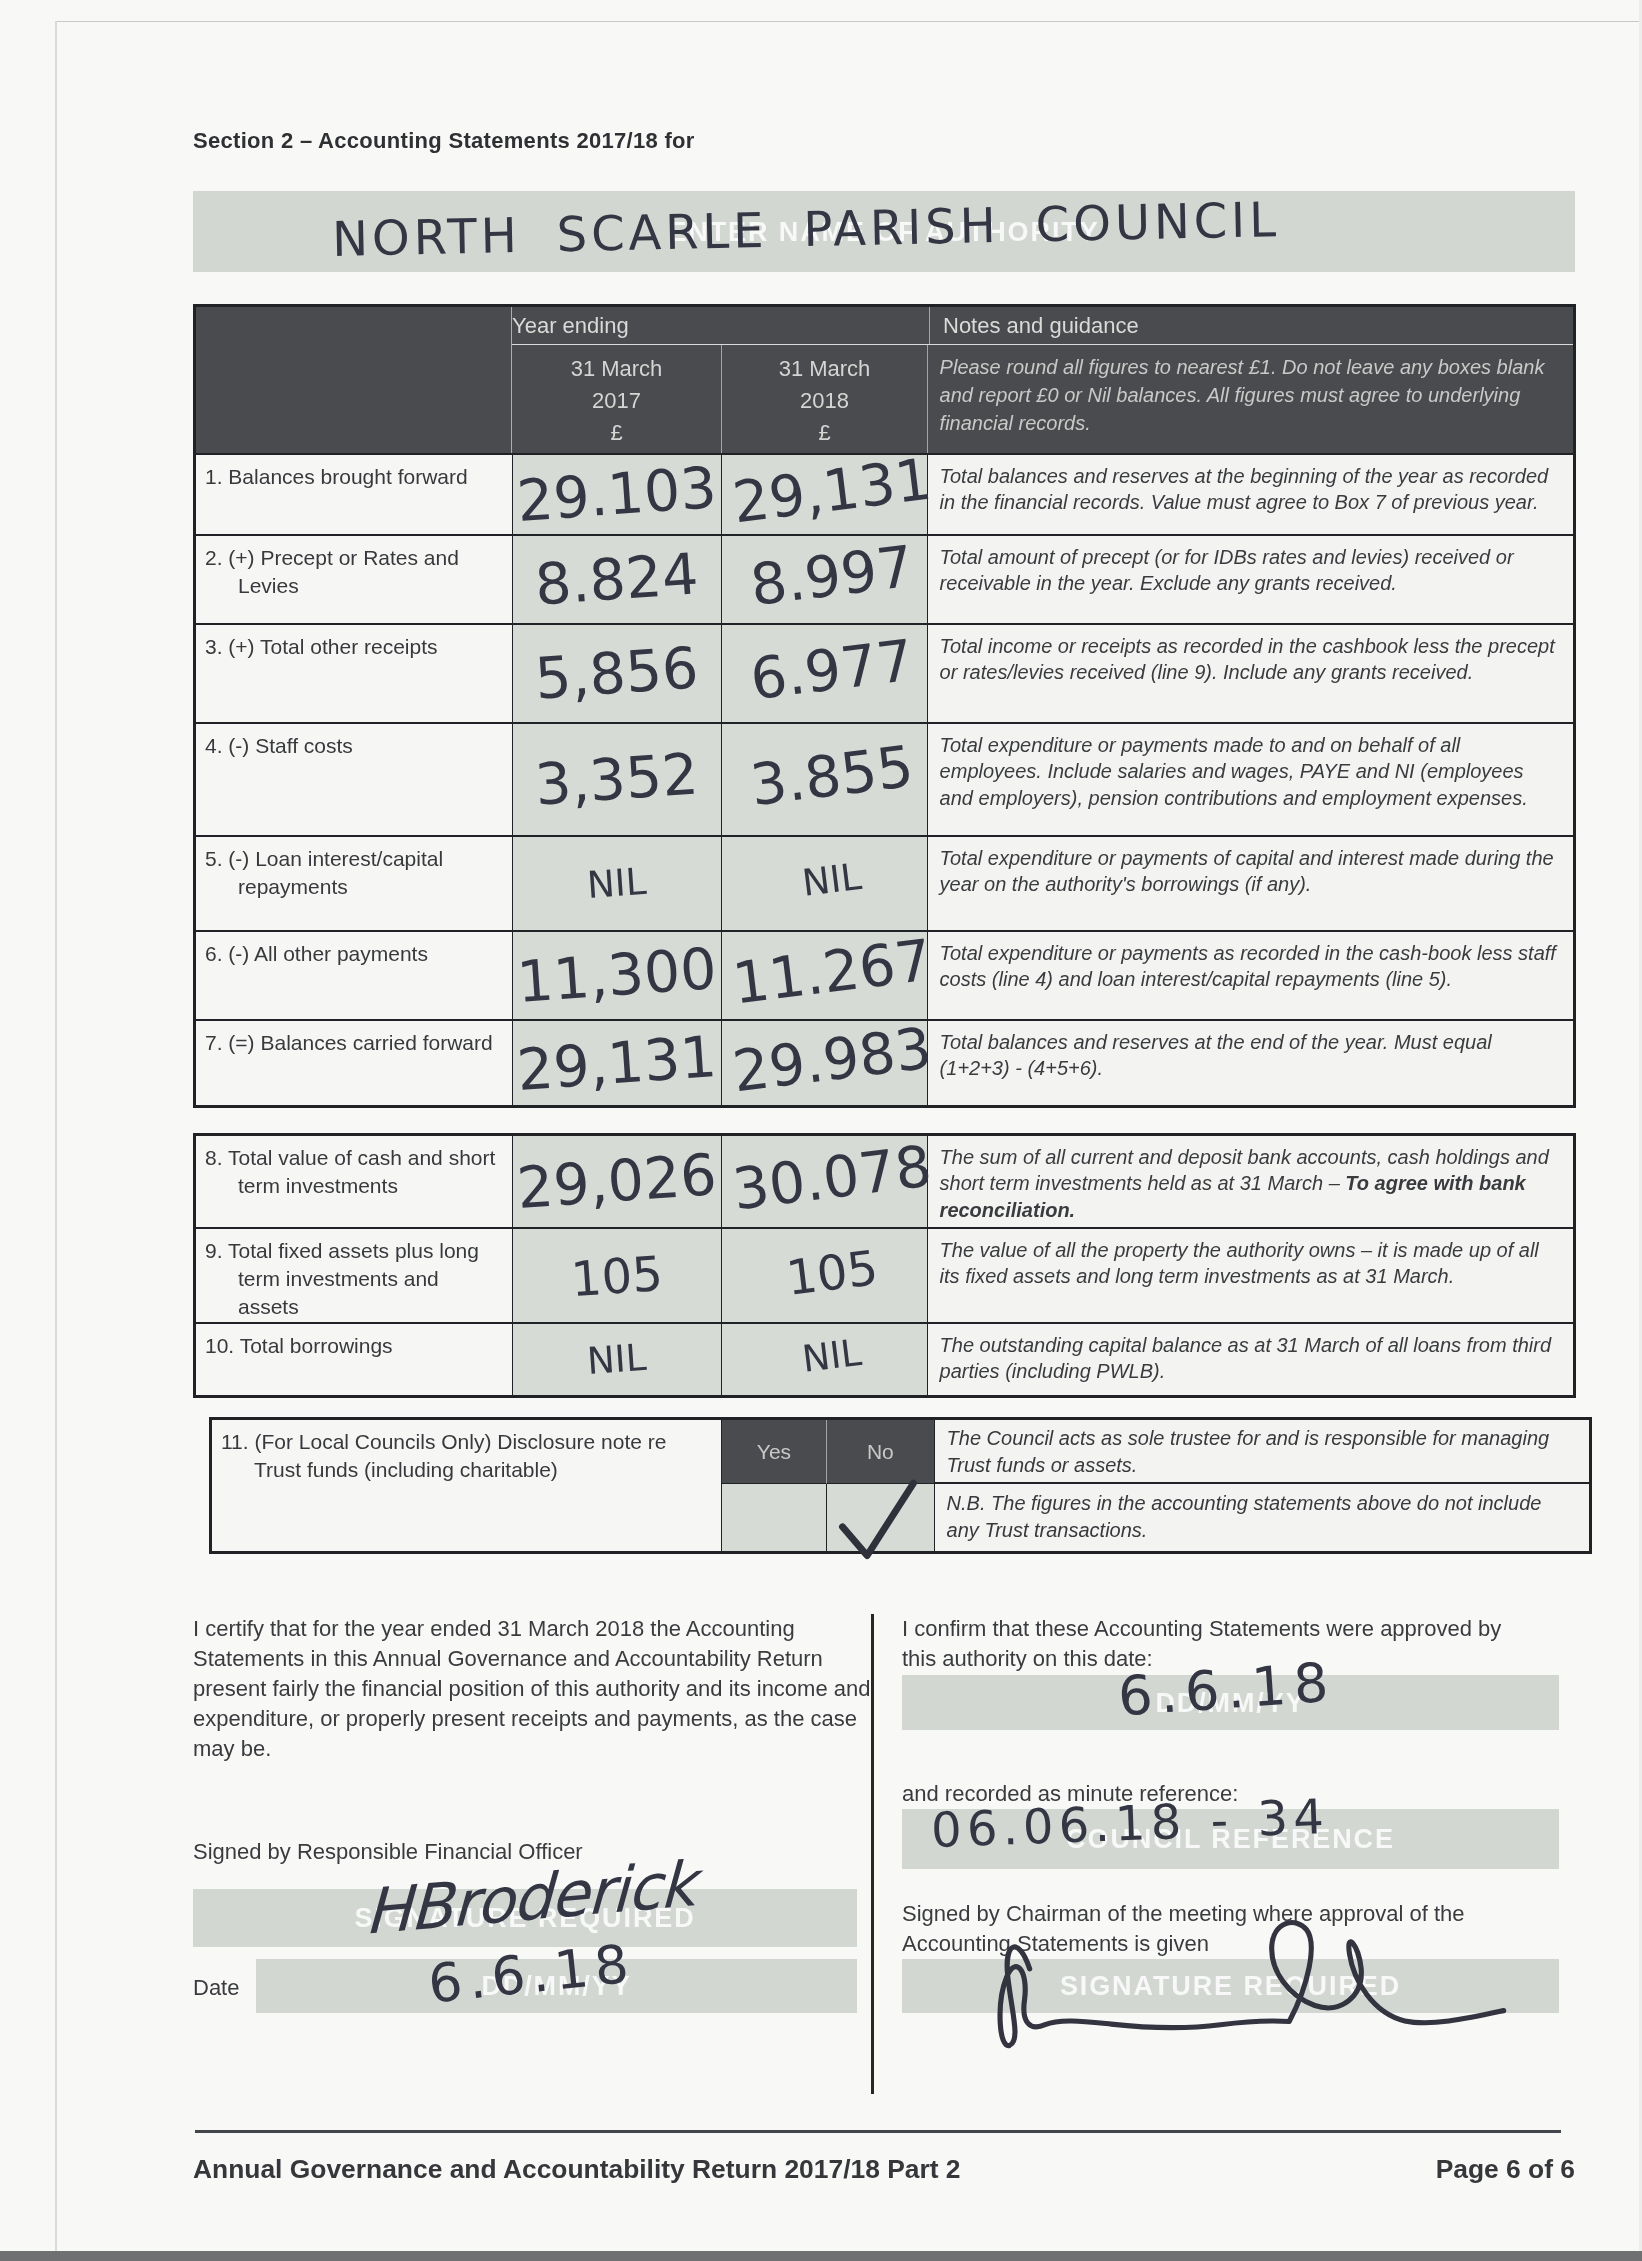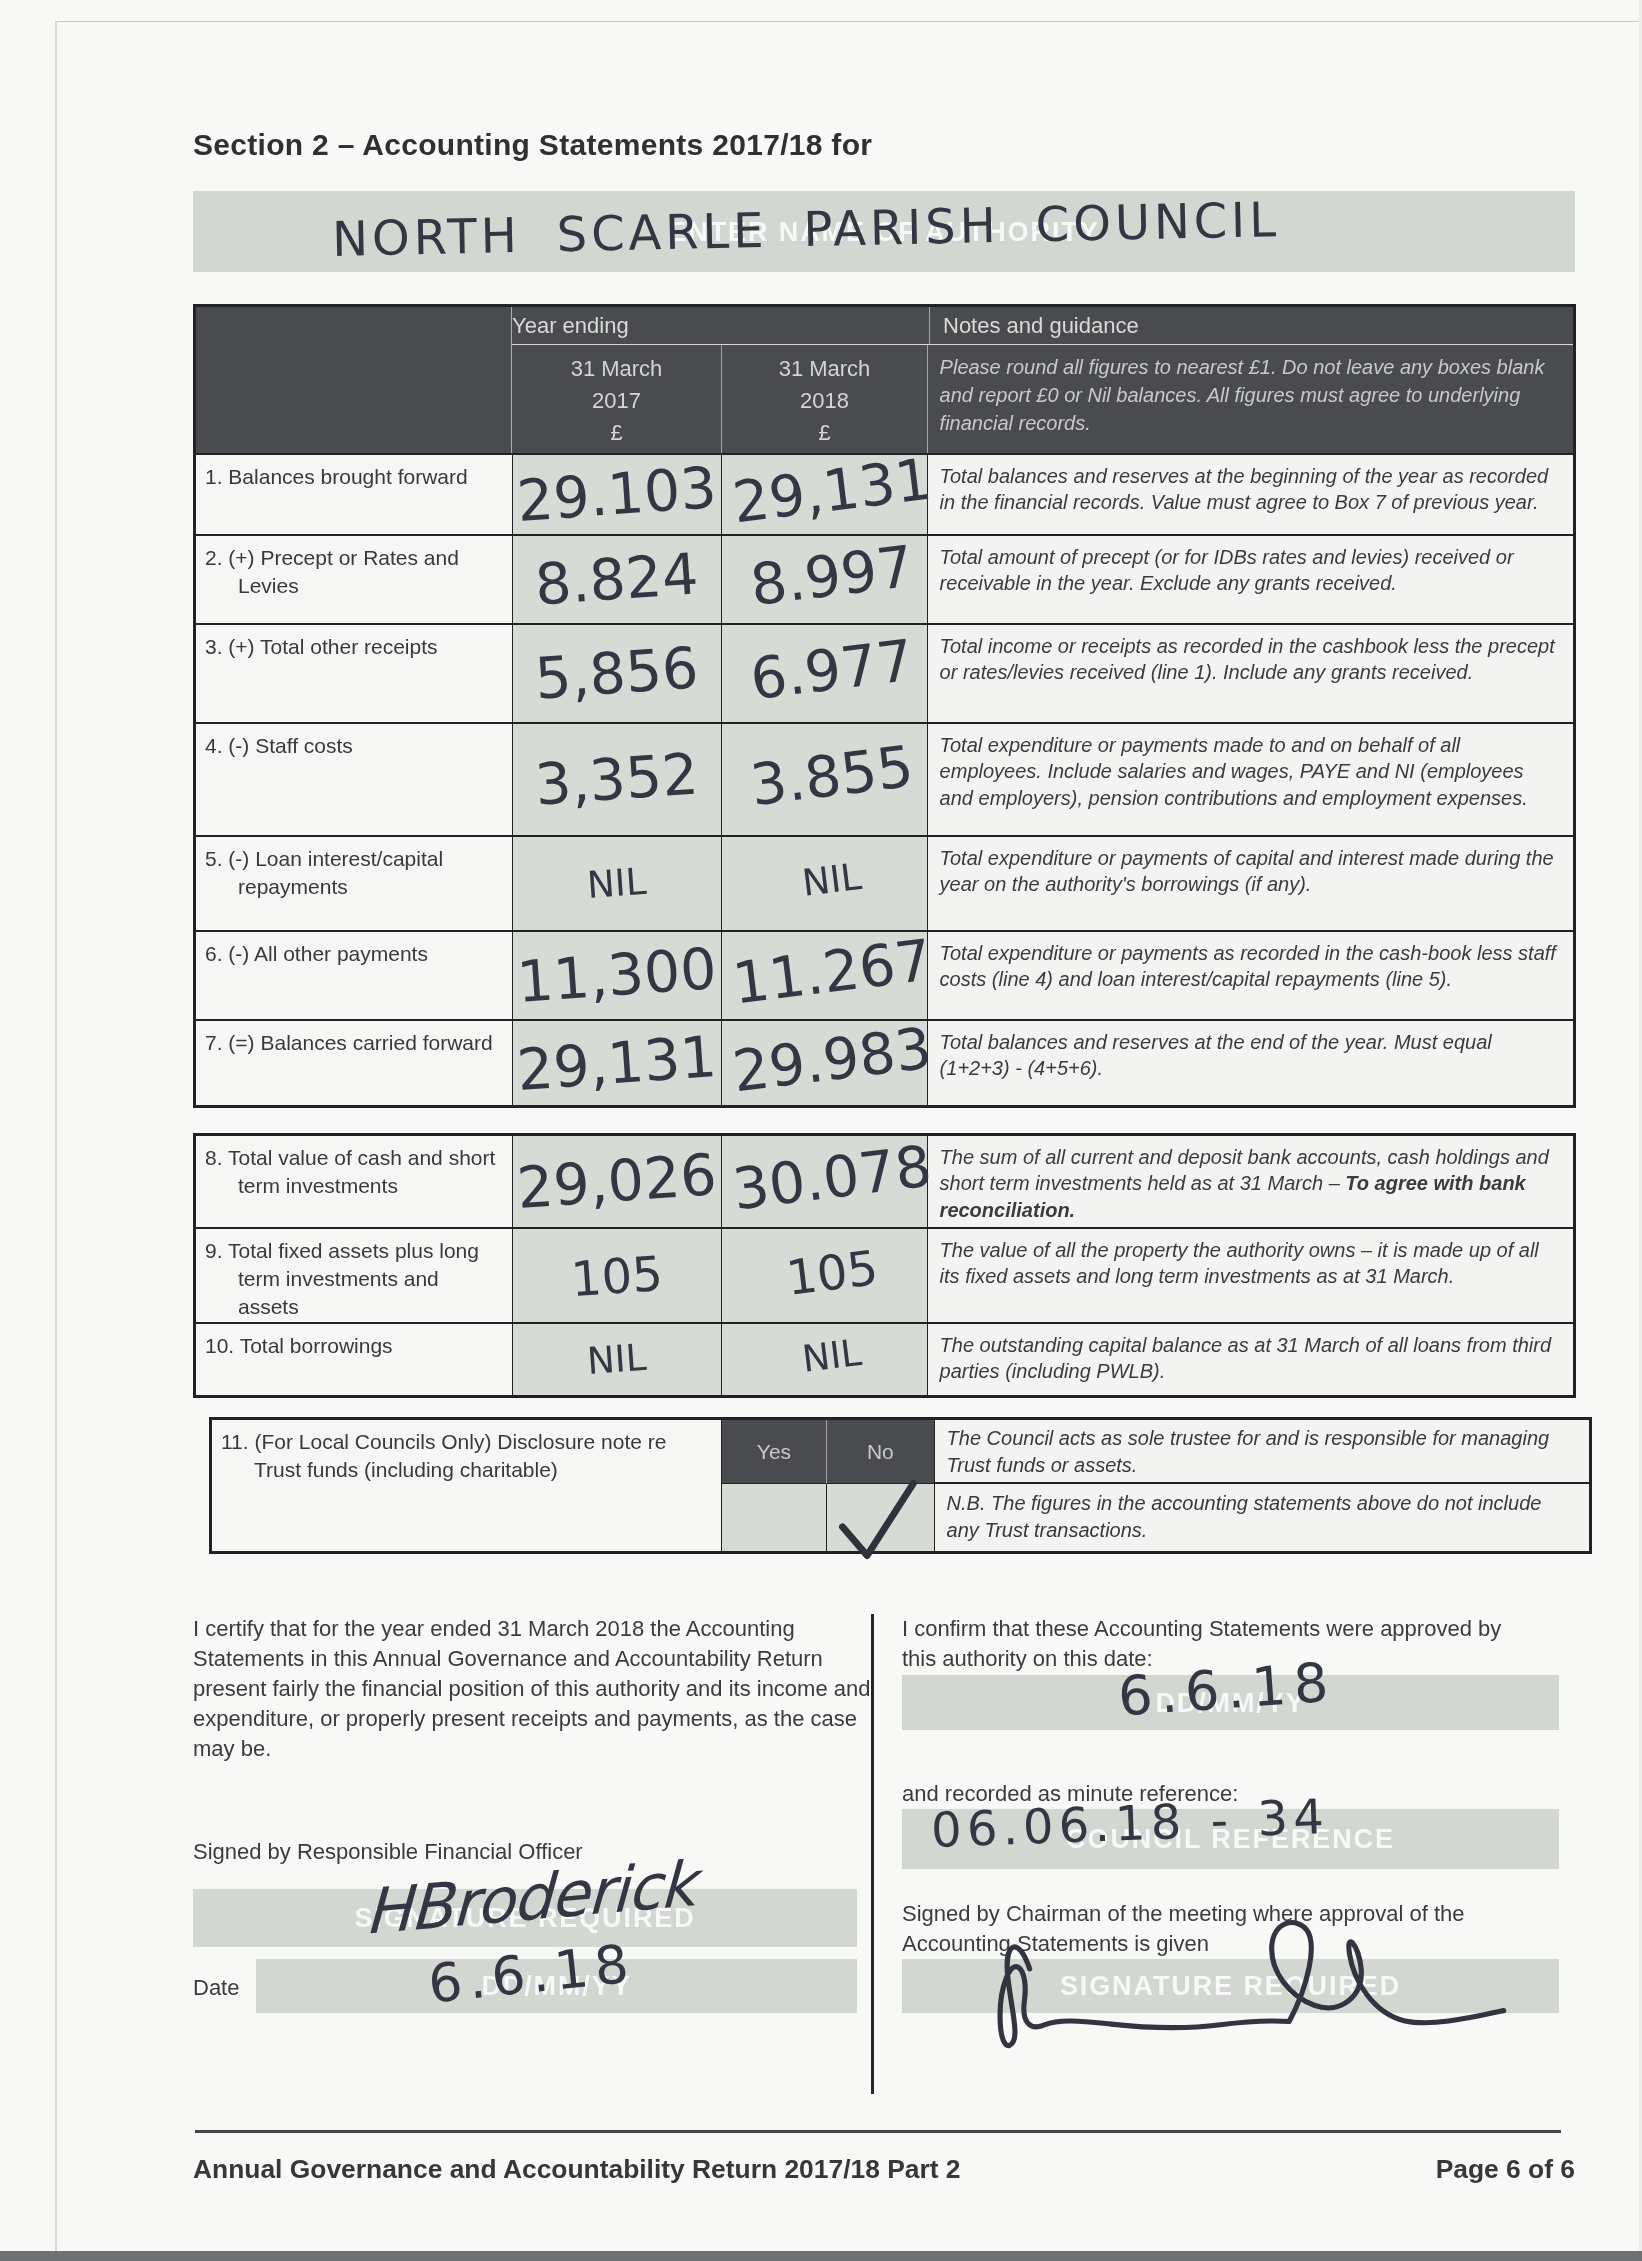--- a/index.html
+++ b/index.html
@@ -6,21 +6,21 @@
   .page{
     position:relative;width:1643px;height:2261px;background:#f8f9f7;
     font-family:"Liberation Sans",sans-serif;color:#38393c;overflow:hidden;
   }
   
   .edge-top{position:absolute;left:57px;top:20.6px;width:1586px;height:1.9px;background:#c9cac8;}
   .edge-left{position:absolute;left:55px;top:20.6px;width:1.9px;height:2232px;background:#dadbd9;}
   .edge-bottom{position:absolute;left:0;top:2251px;width:1643px;height:10.3px;background:#6e7071;}
   .edge-right{position:absolute;right:0;top:0;width:3.9px;height:2261px;background:#ededeb;}
 
-  .title{position:absolute;left:193px;top:128px;font-size:30px;font-weight:700;color:#2f3033;letter-spacing:0.3px;margin:0;}
+  .title{position:absolute;left:193px;top:128px;font-size:22px;font-weight:700;color:#2f3033;letter-spacing:0.3px;margin:0;}
 
   .grey-box{background:#d2d7d2;position:absolute;}
   .wm{position:absolute;left:0;right:0;top:50%;transform:translateY(-50%);text-align:center;
       color:rgba(255,255,255,.82);font-weight:700;font-size:27px;letter-spacing:1.9px;white-space:nowrap;}
   .name-box{left:193px;top:191px;width:1382px;height:81px;}
 
   .hw{font-family:"DejaVu Sans",sans-serif;color:#353644;white-space:nowrap;line-height:1;}
   .hw-name{position:absolute;left:139px;top:14px;font-size:48px;letter-spacing:3.9px;word-spacing:17px;transform:rotate(-1.2deg);}
 
   
@@ -162,21 +162,21 @@
     <div class="trow" style="height:97px">
       <div class="c lbl">
           <span class="rlabel"><span>3.</span> <span>(+) Total other receipts</span></span>
         </div>
       <div class="c val">
           <span class="hw hw-val">5,856</span>
         </div>
       <div class="c val v18">
           <span class="hw hw-val">6.977</span>
         </div>
-      <div class="c notes"><span>Total income or receipts as recorded in the cashbook less the precept or rates/levies received (line 1). Include any grants received.</span></div>
+      <div class="c notes"><span>Total income or receipts as recorded in the cashbook less the precept or rates/levies received (line 9). Include any grants received.</span></div>
     </div>
 
     <div class="trow" style="height:111px">
       <div class="c lbl">
           <span class="rlabel"><span>4.</span> <span>(-) Staff costs</span></span>
         </div>
       <div class="c val">
           <span class="hw hw-val">3,352</span>
         </div>
       <div class="c val v18">

